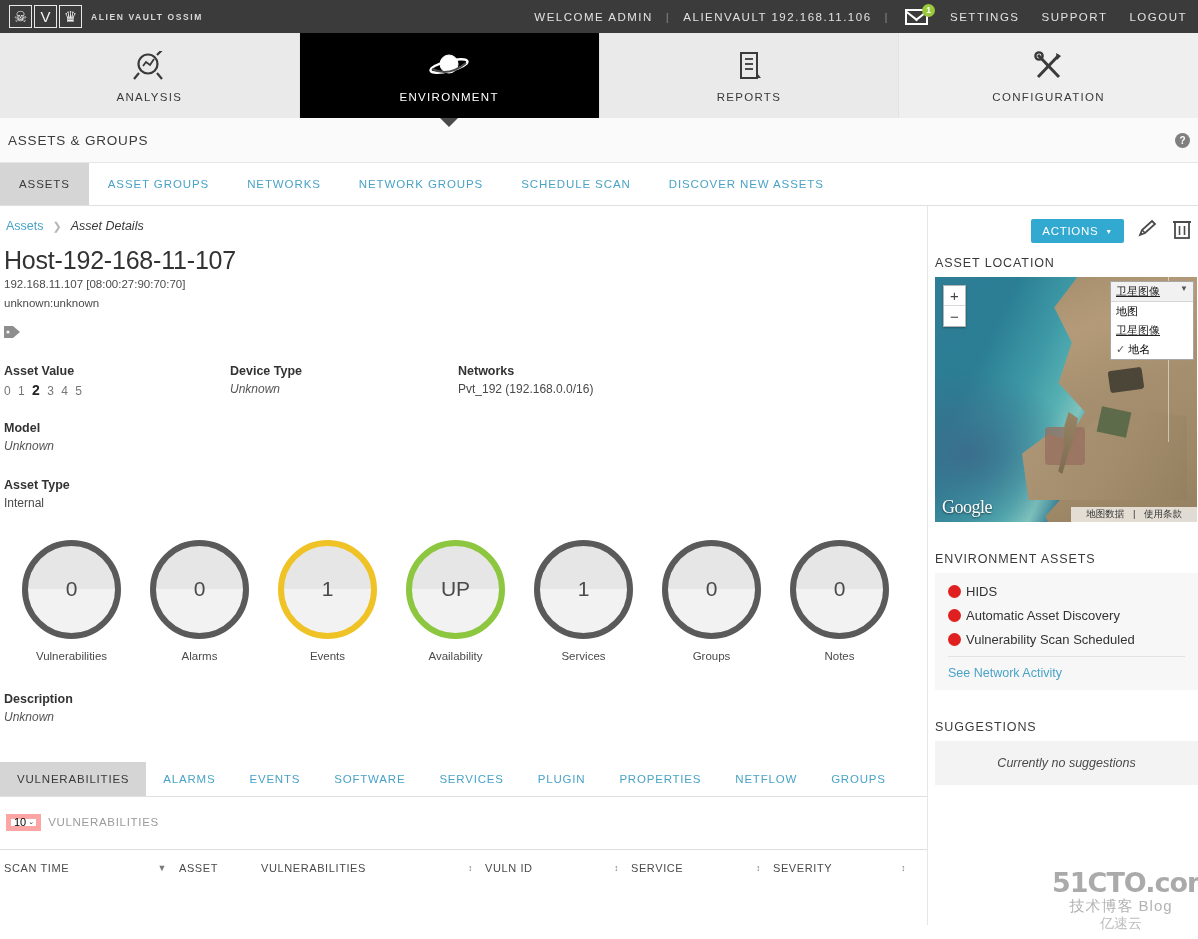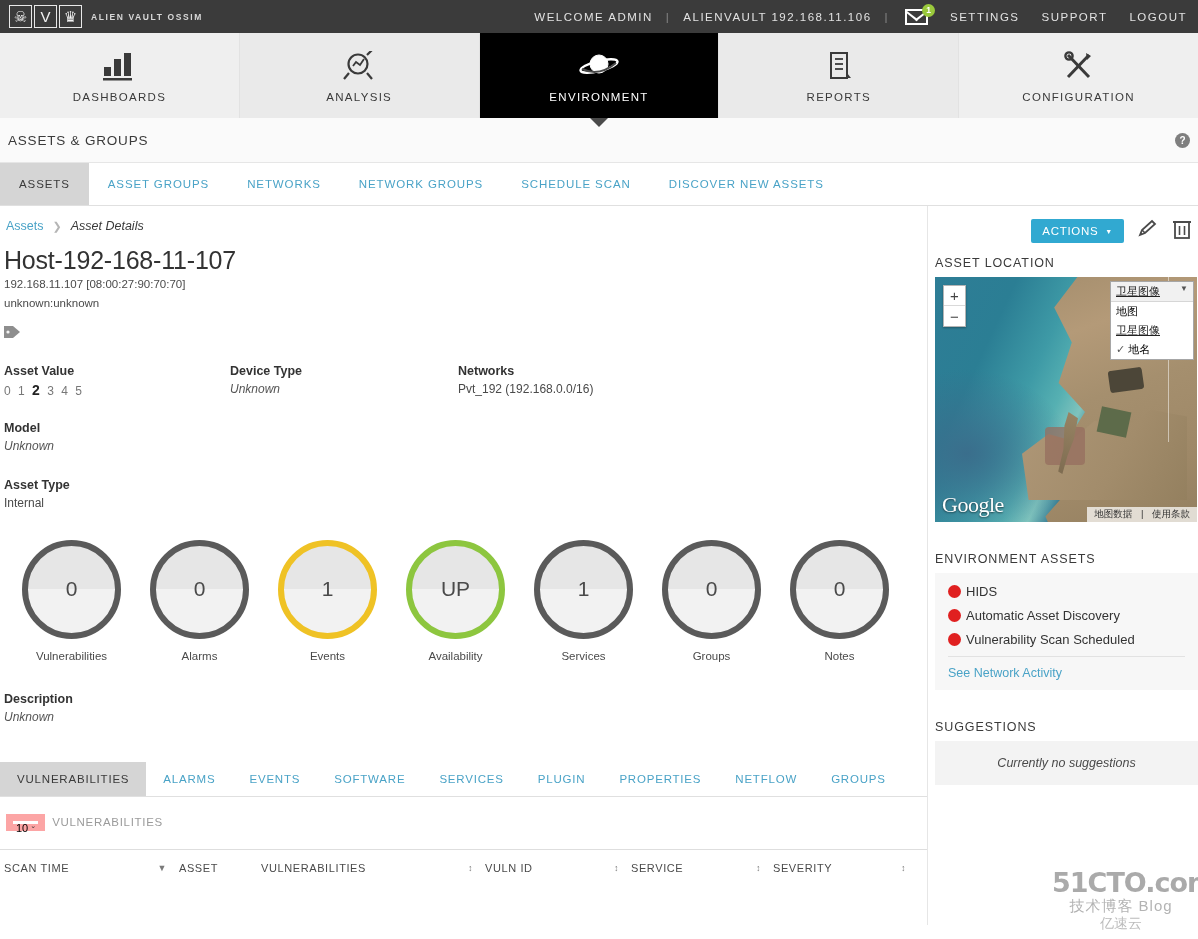--- a/index.html
+++ b/index.html
@@ -155,22 +155,22 @@
   
   .btabs { display: flex; margin-top: 38px; border-bottom: 1px solid #e0e0e0; }
   .btab {
     padding: 11px 17px; font-size: 11.5px; letter-spacing: 0.8px;
     color: #4aa3c7; cursor: pointer;
   }
   .btab.active { background: #d5d5d5; color: #3a3a3a; }
 
   .tablectl { display: flex; align-items: center; gap: 7px; padding: 17px 0 0 6px; }
   .selbox {
-    font-size: 11px; border: 7px solid #fca5a5; background: #fff;
-    padding: 1px 2px 1px 3px; display: flex; gap: 2px;
+    font-size: 11px; border: 5px solid #fca5a5; background: #fff;
+    padding: 1px 2px 1px 3px; display: flex; align-items: center; gap: 2px;
     height: 17px;
   }
   .selbox .caret { font-size: 7px; color: #333; }
   .tablectl .lbl { font-size: 11.5px; color: #9b9b9b; letter-spacing: 0.7px; }
 
   .thead {
     display: flex; align-items: center; margin-top: 18px;
     border-top: 1px solid #dedede; height: 38px;
     font-size: 11px; color: #4a4a4a; letter-spacing: 0.6px; padding-left: 4px;
   }
@@ -241,26 +241,26 @@
     padding: 2px 5px; display:flex; align-items:flex-start; justify-content: space-between;
     cursor: pointer;
   }
   .mtrow.head { background: #f1f1f1; border-bottom: 1px solid #d6d6d6;}
   .mtrow.head span:first-child { text-decoration: underline; color:#222; }
   .mtrow .lnk { color: #222; text-decoration: underline; }
   .mtrow .caret { font-size: 8px; color: #555; }
   .mtcheck { color: #555; font-size: 11px; margin-right: 3px; }
   .gwm {
     position: absolute; bottom: 4px; left: 7px;
-    font-family: "Liberation Serif", serif; font-size: 22px; color: #fff;
+    font-family: "Liberation Serif", serif; font-size: 18px; color: #fff;
     text-shadow: 0 1px 2px rgba(0,0,0,.6); letter-spacing: -0.5px;
   }
   .mapfoot {
     position: absolute; bottom: 0; right: 0; font-size: 9.5px;
-    background: rgba(255,255,255,0.72); color: #333; padding: 1px 4px;
+    background: rgba(255,255,255,0.72); color: #333; padding: 1px 12px;
   }
   .mapfoot span { padding: 0 3px; }
 
   .statusbox { background: #f7f7f7; padding: 11px 13px 10px 13px; margin-top: 2px;}
   .statusrow { display: flex; align-items: center; gap: 5px; margin-bottom: 9px; }
   .dot { width: 13px; height: 13px; border-radius: 50%; background: #e02020; flex:none;}
   .statusrow span { font-size: 13px; color: #333; }
   .statusdivider { border-top: 1px solid #e2e2e2; margin: 4px 0 9px 0; }
   .netlink { font-size: 12.5px; color: #4aa3c7; cursor: pointer; }
 
@@ -302,31 +302,20 @@
       <span class="mail-icon"></span>
       <span class="mail-badge">1</span>
     </div>
     <div class="tn">SETTINGS</div>
     <div class="tn">SUPPORT</div>
     <div class="tn">LOGOUT</div>
   </div>
 </div>
 
 <div class="mainnav">
-  <div class="navitem">
-    <div class="nicon">
-      <svg width="34" height="30" viewBox="0 0 34 30">
-          <rect x="2" y="16" width="7" height="9" fill="#3a3a3a"></rect>
-          <rect x="12" y="8" width="7" height="17" fill="#3a3a3a"></rect>
-          <rect x="22" y="2" width="7" height="23" fill="#3a3a3a"></rect>
-          <rect x="1" y="27" width="29" height="2.5" fill="#3a3a3a"></rect>
-        </svg>
-    </div>
-    <div class="nlabel">DASHBOARDS</div>
-  </div>
   <div class="navitem alt">
     <div class="nicon">
       <svg width="34" height="30" viewBox="0 0 34 30">
           <circle cx="16" cy="13" r="9.5" fill="none" stroke="#3a3a3a" stroke-width="2.2"></circle>
           <polyline points="11,15 14,11 18,14 22,8" fill="none" stroke="#3a3a3a" stroke-width="1.8"></polyline>
           <line x1="7" y1="22" x2="2" y2="28" stroke="#3a3a3a" stroke-width="2.2"></line>
           <line x1="25" y1="22" x2="30" y2="28" stroke="#3a3a3a" stroke-width="2.2"></line>
           <line x1="25" y1="4" x2="30" y2="-1" stroke="#3a3a3a" stroke-width="2.2"></line>
         </svg>
     </div>

